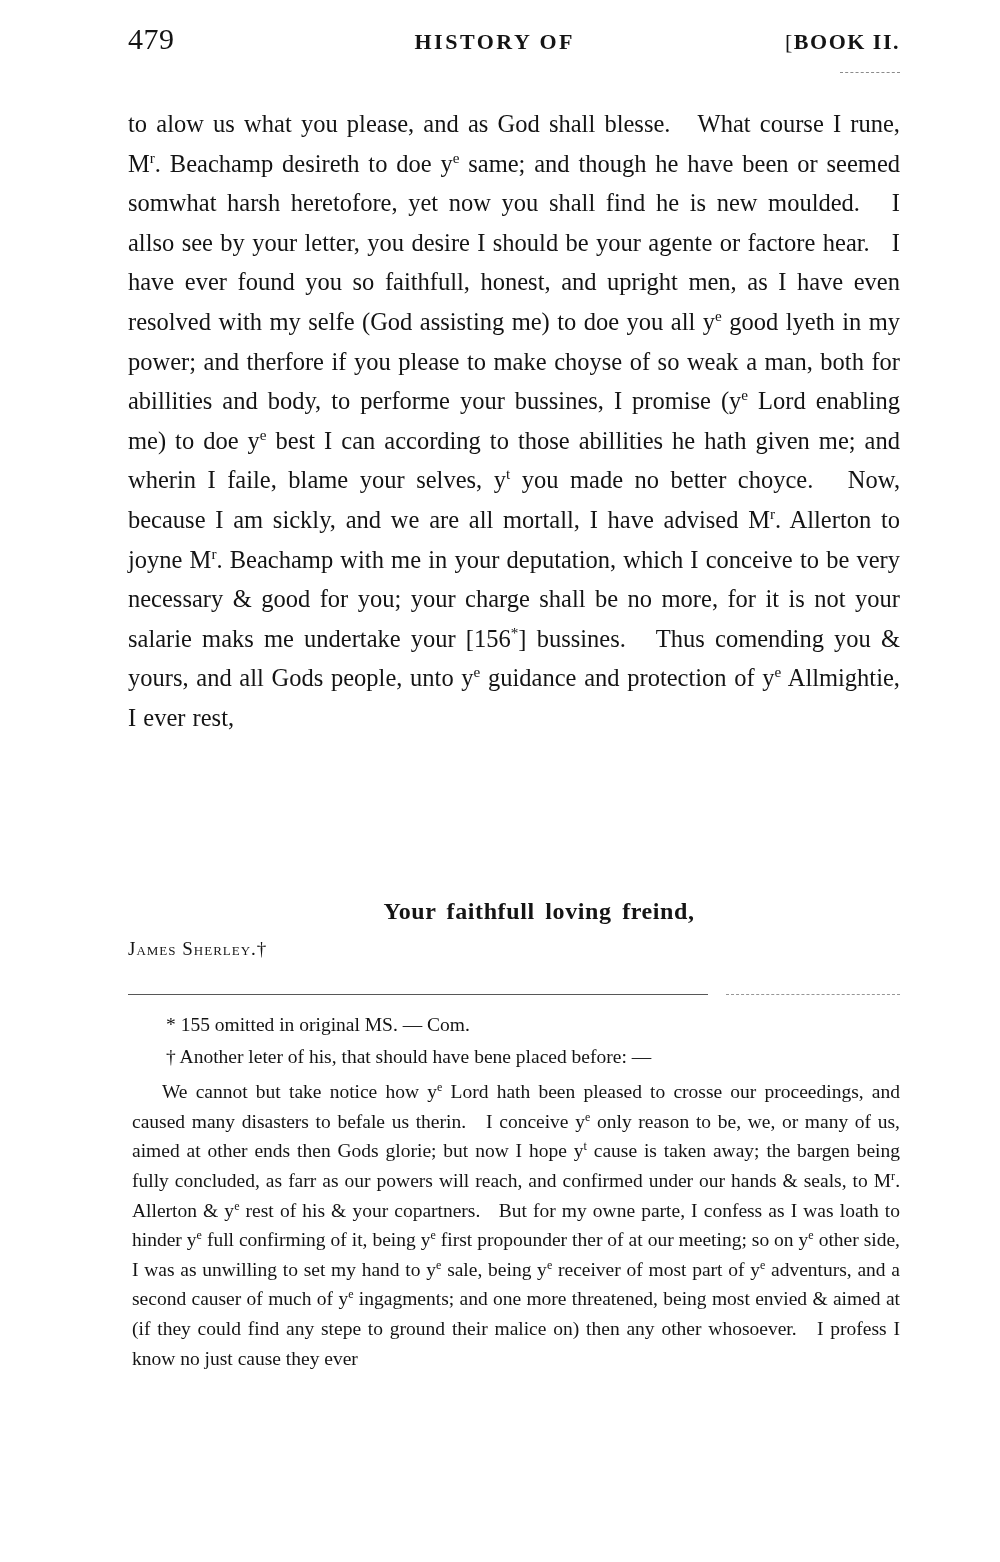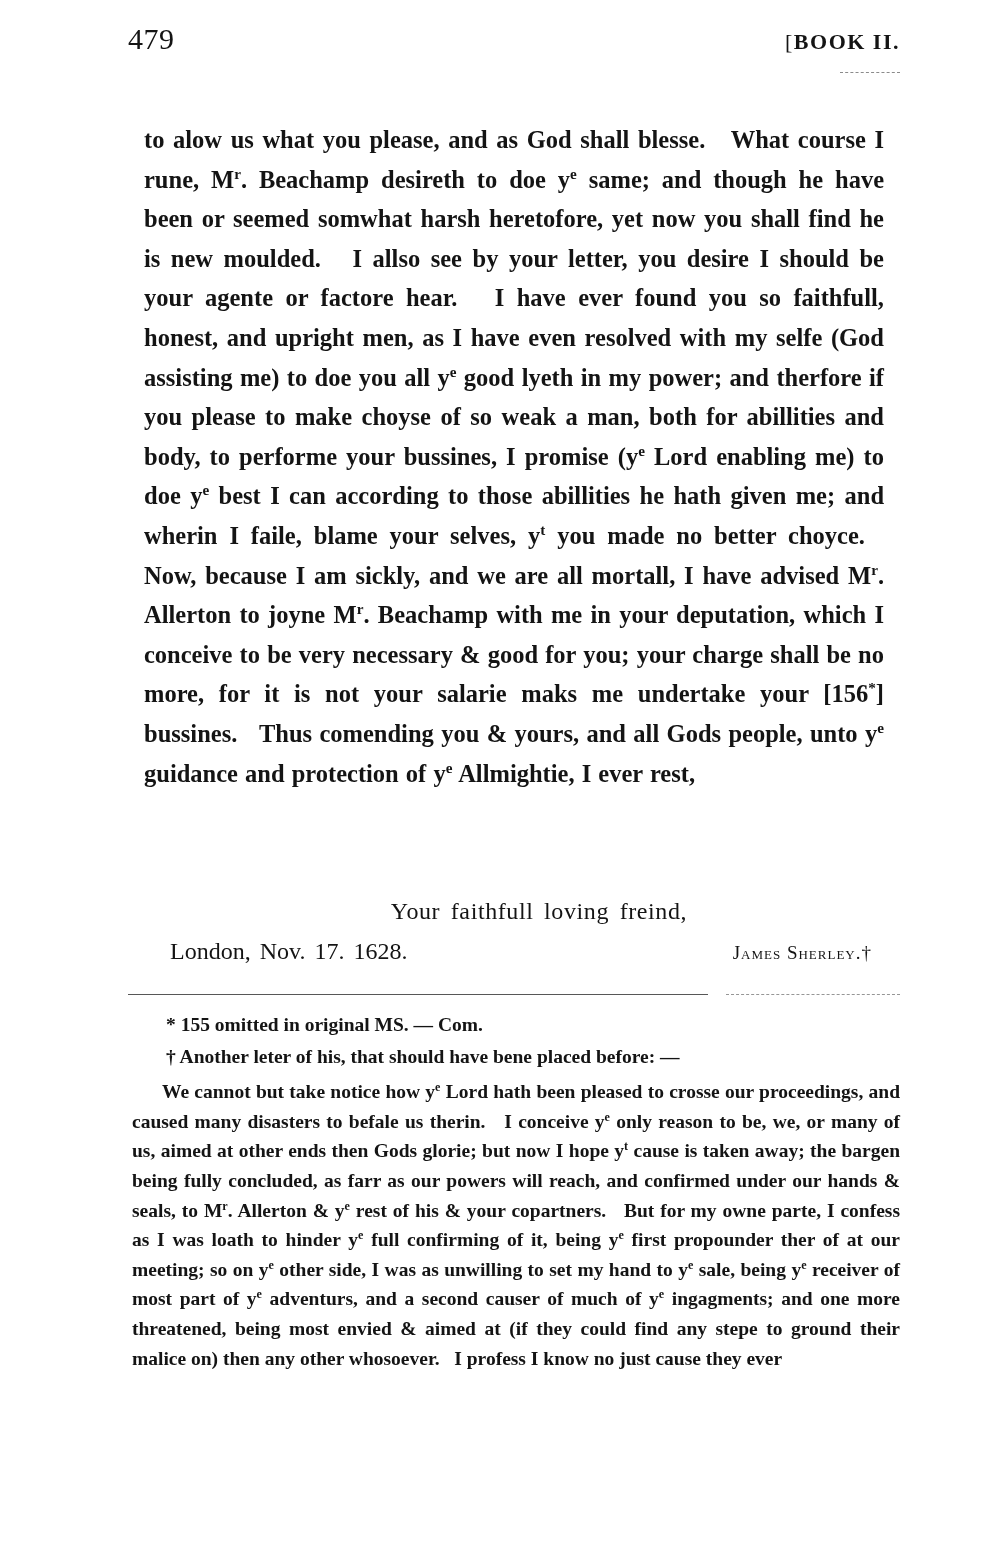--- a/index.html
+++ b/index.html
@@ -74,41 +74,41 @@
     top: 104px;
     left: 128px;
     width: 772px;
     font-size: 24.5px;
     line-height: 39.6px;
     text-align: justify;
     text-justify: inter-word;
     word-spacing: 1px;
   }
   .body-text p {
-    margin: 16px;
-    font-weight: bold;
+    margin: 0;
   }
   sup {
     font-size: 0.62em;
     vertical-align: super;
     line-height: 0;
   }
   
   .sig-line {
     position: absolute;
     top: 898px;
     left: 128px;
     width: 772px;
     font-size: 24px;
     text-align: center;
     letter-spacing: 0.6px;
   }
   .sig-line .sig-text {
     padding-left: 50px;
     word-spacing: 4px;
+    font-weight: bold;
   }
   .date-line {
     position: absolute;
     top: 938px;
     left: 128px;
     width: 772px;
     display: flex;
     justify-content: space-between;
     align-items: baseline;
     font-size: 24px;
@@ -149,21 +149,20 @@
   }
   
   .footnotes {
     position: absolute;
     top: 1010px;
     left: 128px;
     width: 772px;
     font-size: 19.5px;
     line-height: 29.6px;
     text-align: justify;
-    font-weight: bold;
   }
   .footnotes .fn-short {
     margin: 0 0 2px 0;
     text-indent: 38px;
     text-align: left;
   }
   .footnotes .fn-long {
     margin: 6px 0 0 4px;
     text-indent: 30px;
   }
@@ -172,34 +171,34 @@
     font-size: 0.62em;
   }
 </style>
 </head>
 <body>
 
 <div class="page">
 
   <div class="header">
     <span class="folio">479</span>
+    <span class="running-title">HISTORY OF</span>
     <span class="book-num"><span class="bracket">[</span><span class="small-caps">BOOK II.</span></span>
   </div>
   <div class="header-rule"></div>
 
   <div class="body-text">
     <p>to alow us what you please, and as God shall blesse.&nbsp;&nbsp; What course I rune, M<sup>r</sup>. Beachamp desireth to doe y<sup>e</sup> same; and though he have been or seemed somwhat harsh heretofore, yet now you shall find he is new moulded.&nbsp;&nbsp; I allso see by your letter, you desire I should be your agente or factore hear.&nbsp;&nbsp; I have ever found you so faithfull, honest, and upright men, as I have even resolved with my selfe (God assisting me) to doe you all y<sup>e</sup> good lyeth in my power; and therfore if you please to make choyse of so weak a man, both for abillities and body, to performe your bussines, I promise (y<sup>e</sup> Lord enabling me) to doe y<sup>e</sup> best I can according to those abillities he hath given me; and wherin I faile, blame your selves, y<sup>t</sup> you made no better choyce.&nbsp;&nbsp; Now, because I am sickly, and we are all mortall, I have advised M<sup>r</sup>. Allerton to joyne M<sup>r</sup>. Beachamp with me in your deputation, which I conceive to be very necessary &amp; good for you; your charge shall be no more, for it is not your salarie maks me undertake your [156<sup>*</sup>] bussines.&nbsp;&nbsp; Thus comending you &amp; yours, and all Gods people, unto y<sup>e</sup> guidance and protection of y<sup>e</sup> Allmightie, I ever rest,</p>
   </div>
 
   <div class="sig-line">
     <span class="sig-text">Your faithfull loving freind,</span>
   </div>
 
   <div class="date-line">
-    <span class="place">London, Nov. 17. 1628.</span>
     <span class="signer">James Sherley.†</span>
   </div>
 
   <div class="note-rule">
     <div class="seg-solid"></div>
     <div class="seg-dash"></div>
   </div>
 
   <div class="footnotes">
     <p class="fn-short">* 155 omitted in original MS. — Com.</p>

